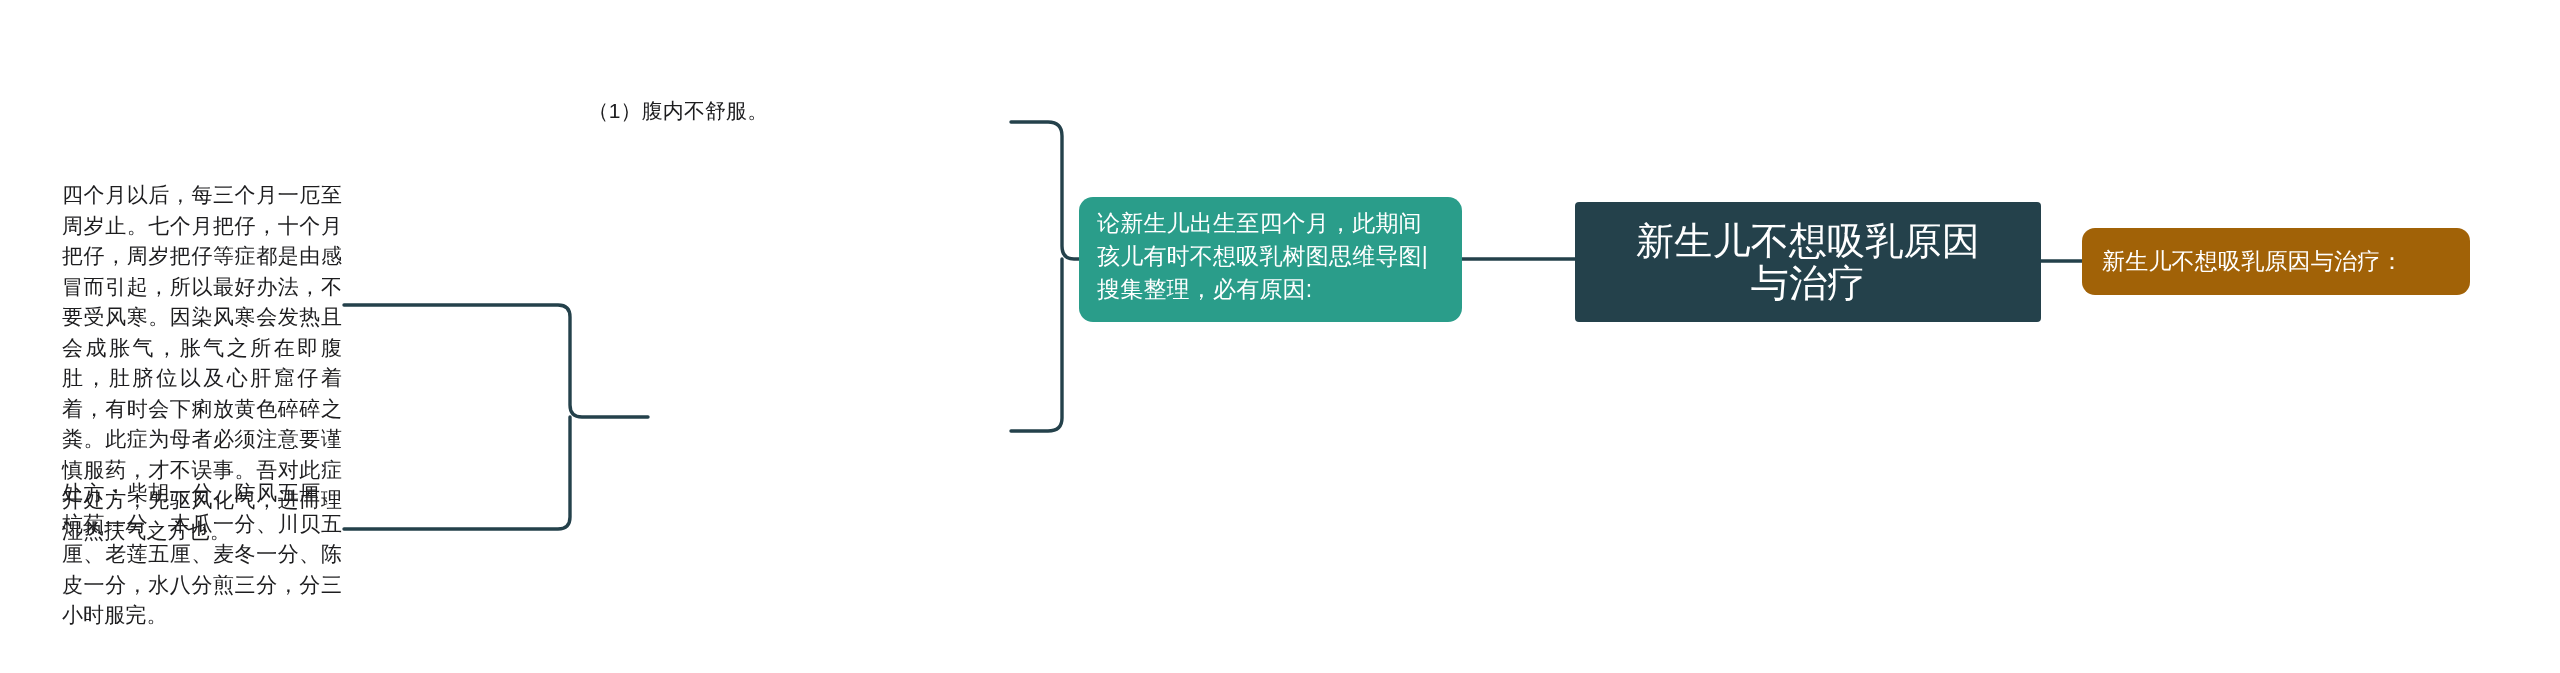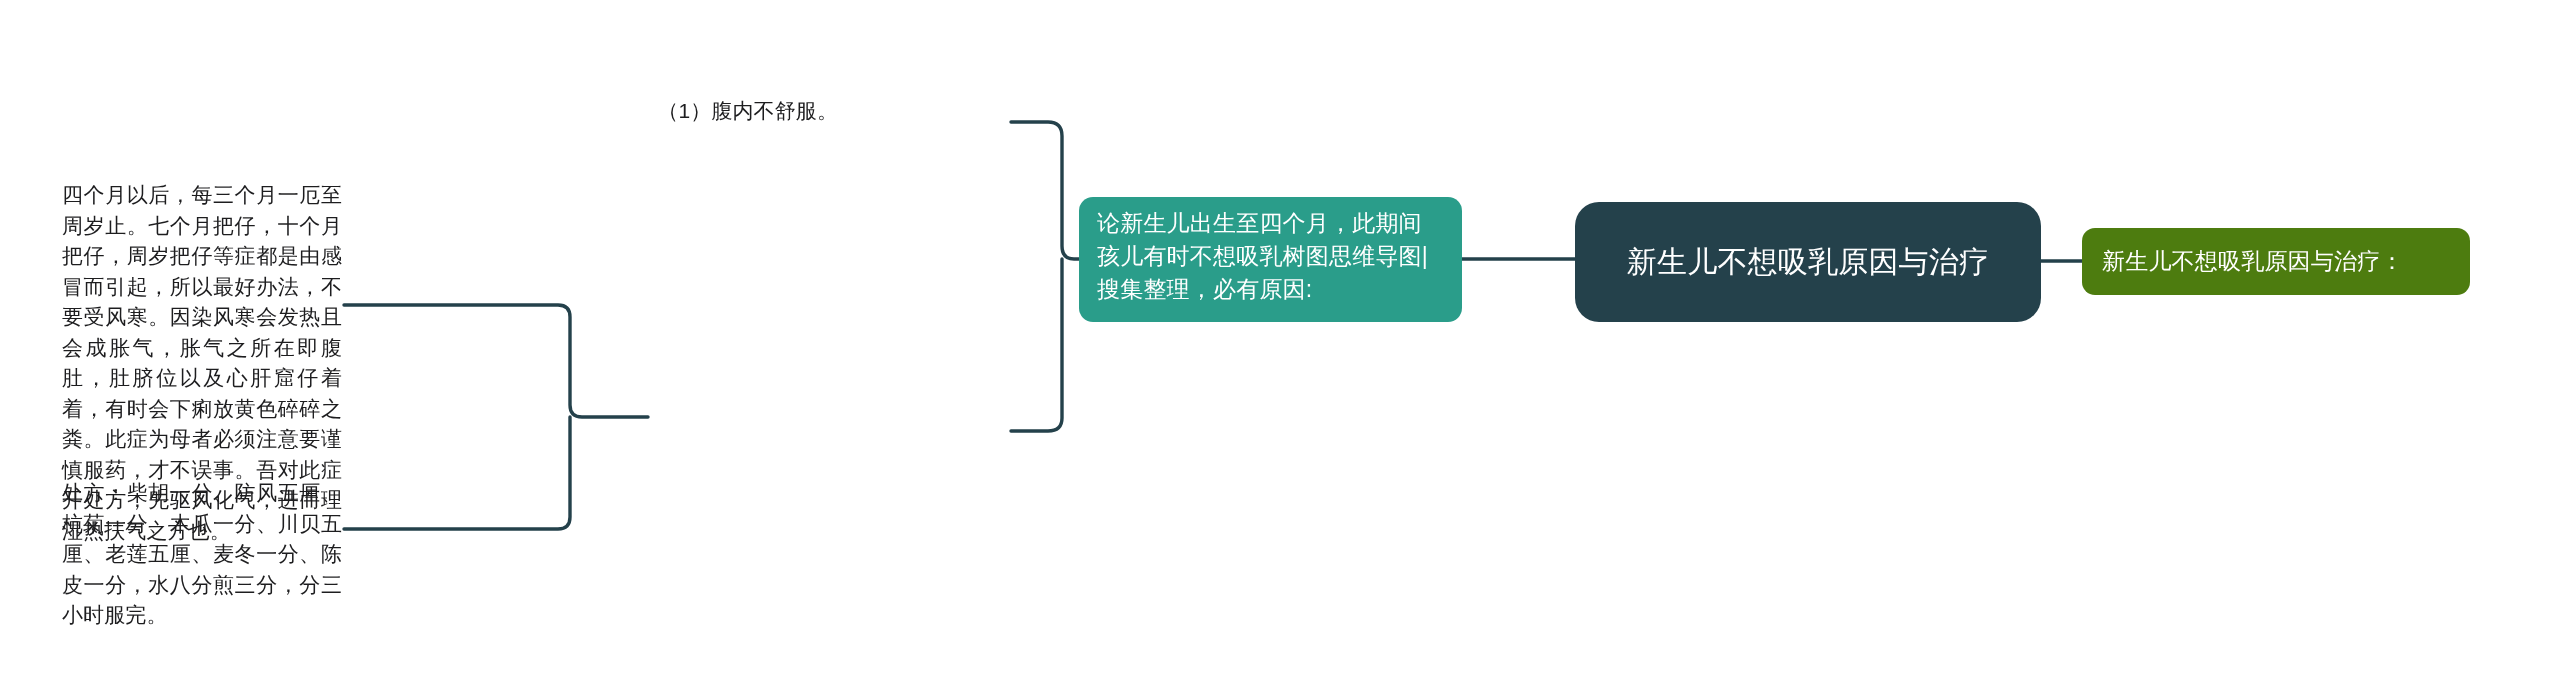--- a/index.html
+++ b/index.html
@@ -60,40 +60,40 @@
     border-radius: 14px;
     align-items: flex-start;
   }
   .node-root {
     left: 1575px;
     top: 202px;
     width: 466px;
     height: 120px;
     padding: 8px 44px;
     background: #24414b;
-    border-radius: 24px;
+    border-radius: 4px;
     justify-content: center;
     text-align: center;
-    font-size: 30px;
+    font-size: 38px;
     line-height: 42px;
   }
   .node-teal-right {
     left: 2082px;
     top: 228px;
     width: 388px;
     height: 67px;
     padding: 6px 20px;
-    background: #4d7c0f;
+    background: #a16207;
     border-radius: 13px;
     font-size: 23px;
     line-height: 31px;
   }
   .leaf-intro   { left: 62px;  top: 180px; width: 280px; }
   .leaf-rx      { left: 62px;  top: 478px; width: 280px; }
-  .leaf-sym1    { left: 518px; top: 96px;  width: 320px; text-align: right; }
+  .leaf-sym1    { left: 518px; top: 96px;  width: 320px; text-align: center; }
   .leaf-sym2    { left: 360px; top: 370px; width: 288px; }
 </style>
 </head>
 <body>
 
 <div id="canvas">
 
   <svg id="wires" viewBox="0 0 2560 673" width="2560" height="673" fill="none" stroke="#24414b" stroke-width="3.4" stroke-linecap="round" stroke-linejoin="round">
 
     <path d="M 344 305 L 558 305 Q 570 305 570 317 L 570 405 Q 570 417 582 417 L 648 417 M 570 417 Q 570 417 570 429 L 570 517 Q 570 529 558 529 L 344 529"></path>

